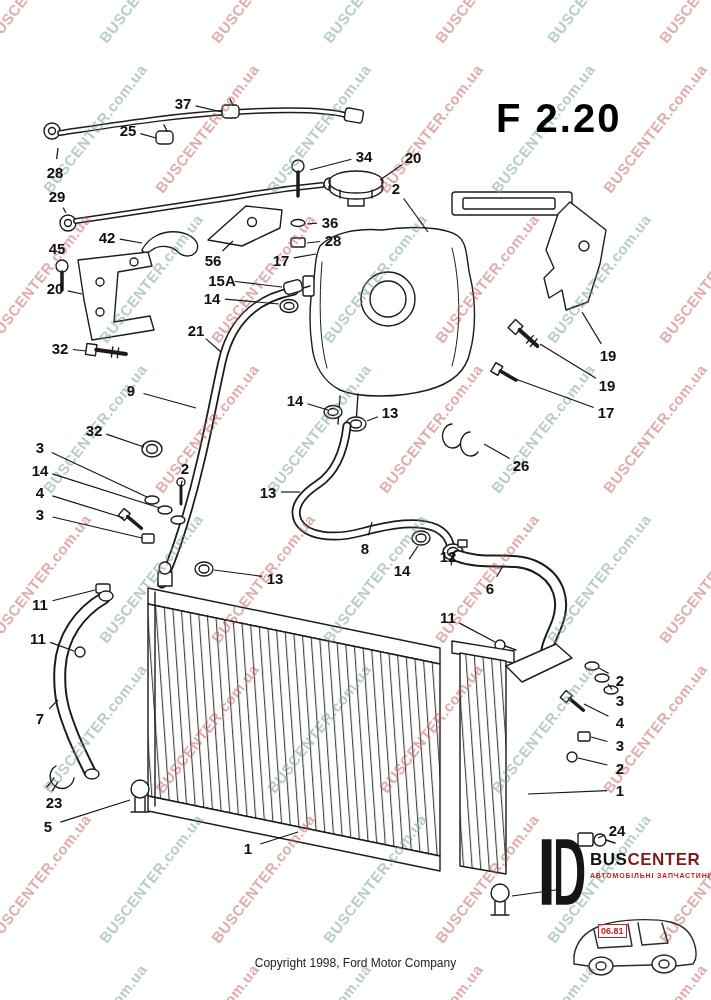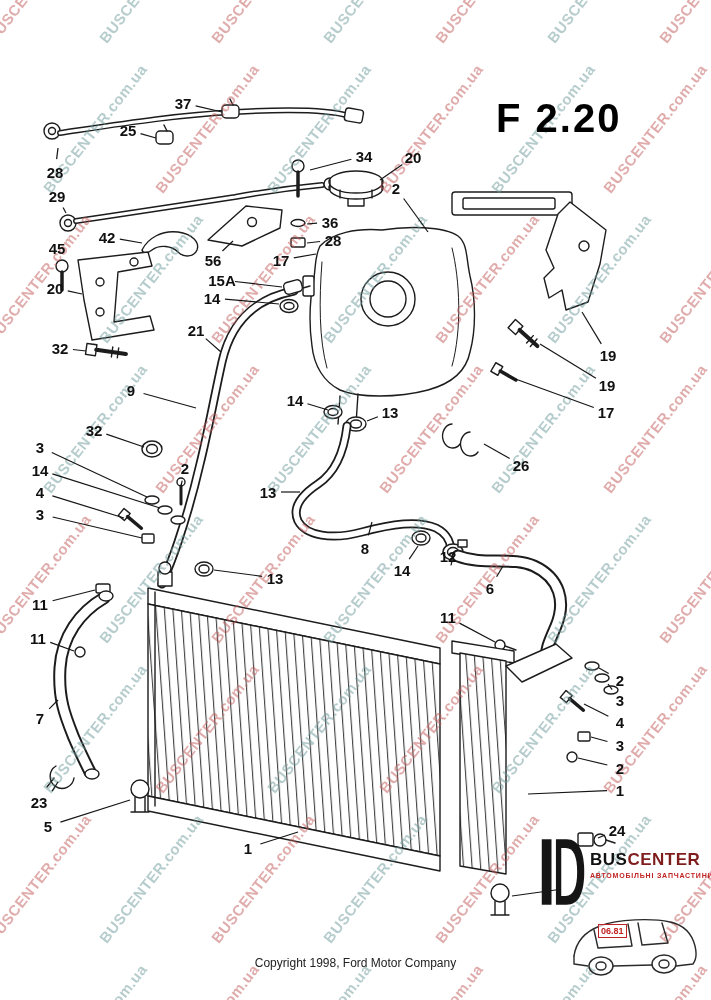--- a/index.html
+++ b/index.html
@@ -435,21 +435,21 @@
       <div class="callout" style="left: 40px; top: 604px;">11</div>
       <div class="callout" style="left: 38px; top: 638px;">11</div>
       <div class="callout" style="left: 448px; top: 617px;">11</div>
       <div class="callout" style="left: 620px; top: 680px;">2</div>
       <div class="callout" style="left: 620px; top: 700px;">3</div>
       <div class="callout" style="left: 620px; top: 722px;">4</div>
       <div class="callout" style="left: 620px; top: 745px;">3</div>
       <div class="callout" style="left: 620px; top: 768px;">2</div>
       <div class="callout" style="left: 620px; top: 790px;">1</div>
       <div class="callout" style="left: 40px; top: 718px;">7</div>
-      <div class="callout" style="left: 39px; top: 802px;">23</div>
+      <div class="callout" style="left: 54px; top: 802px;">23</div>
       <div class="callout" style="left: 48px; top: 826px;">5</div>
       <div class="callout" style="left: 617px; top: 830px;">24</div>
       <div class="callout" style="left: 248px; top: 848px;">1</div>
       <div class="callout" style="left: 570px; top: 888px;">5</div>
     </div>
 
   <div class="fig-label">F 2.20</div>
 
   <div class="copyright">Copyright 1998,  Ford Motor Company</div>
 

